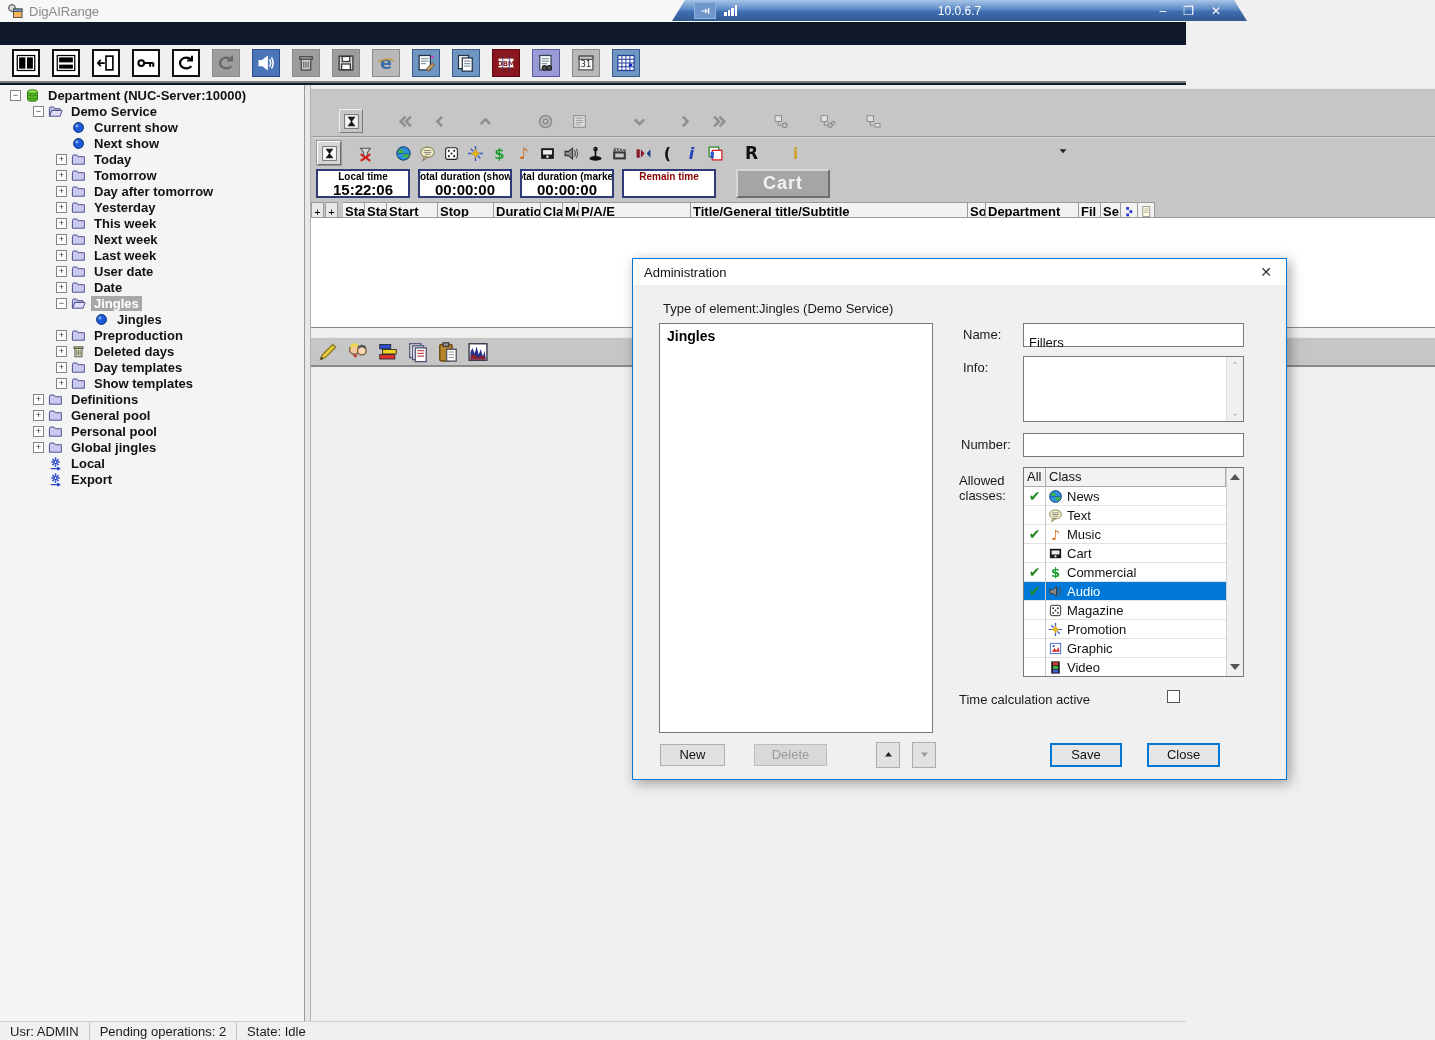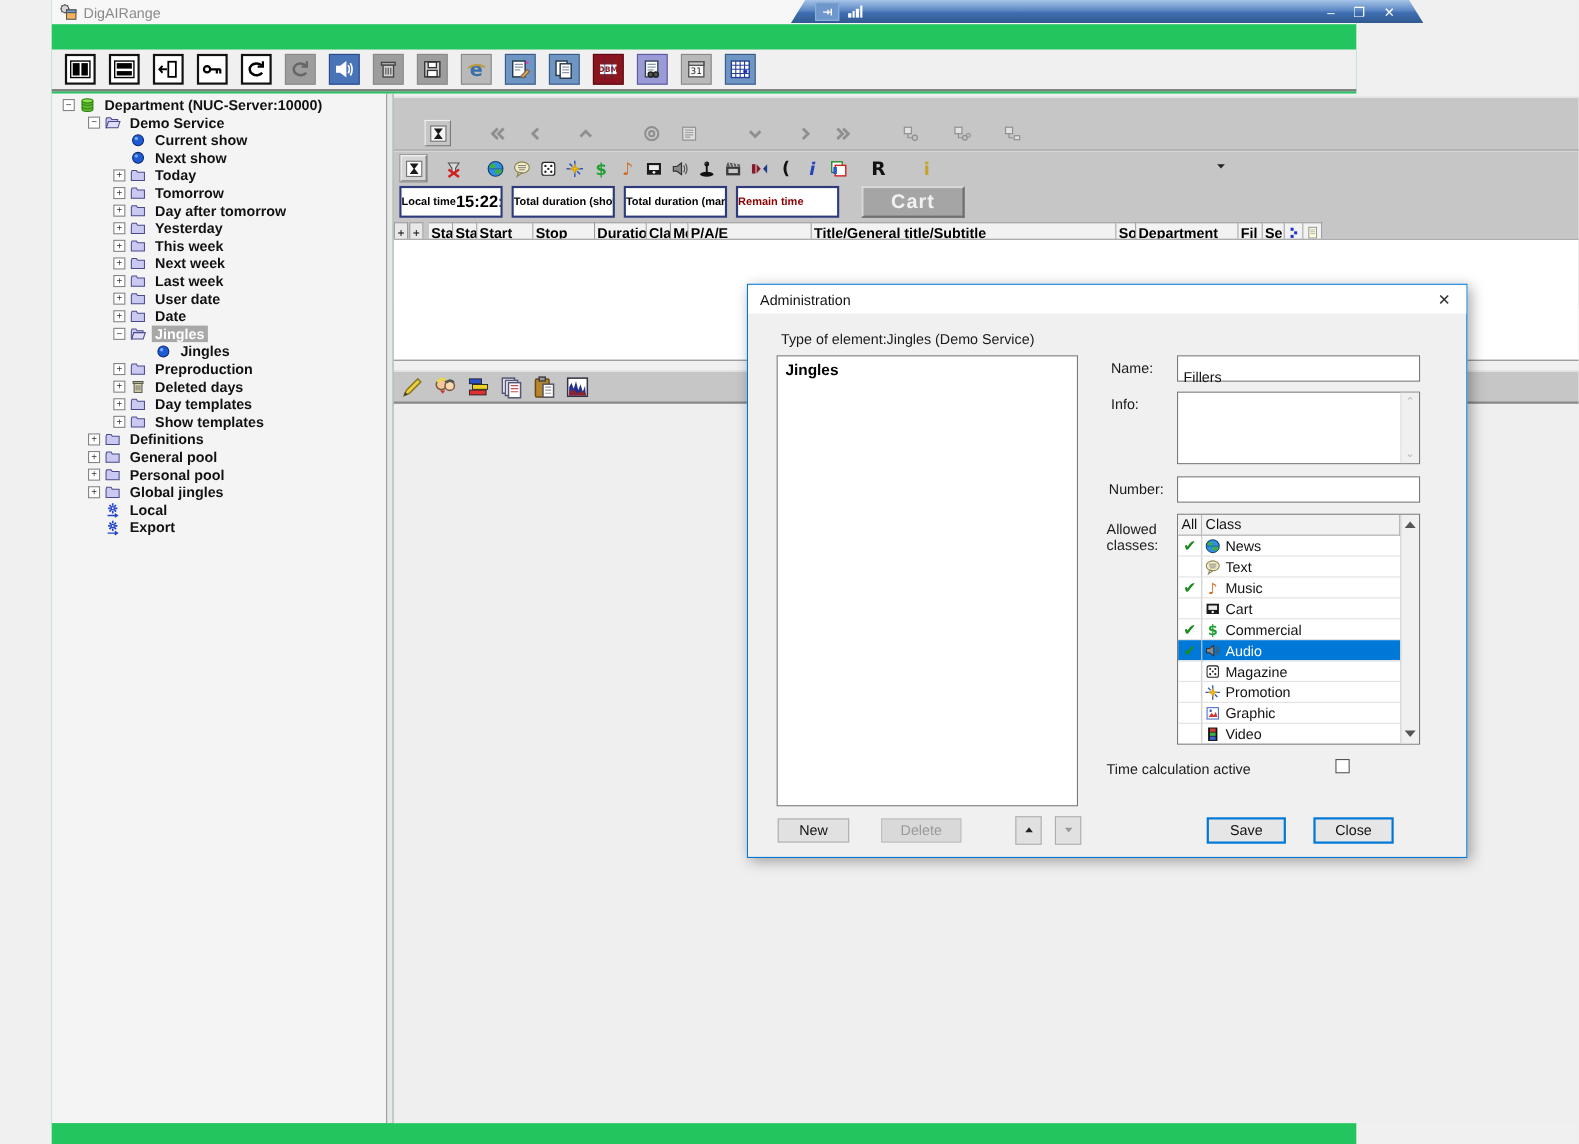--- a/index.html
+++ b/index.html
@@ -1,18 +1,18 @@
 <!DOCTYPE html>
 <html><head>
 <meta charset="utf-8">
 <style>
   * { box-sizing: border-box; margin: 0; padding: 0; }
   html,body { width:1435px; height:1040px; }
   body { font-family:"Liberation Sans","DejaVu Sans",sans-serif; background:#f0f0f0; overflow:hidden; }
-  #app { position:relative; width:1186px; height:1040px; background:#22c55e;margin-left:47px; }
+  #app { position:relative; width:1186px; height:1040px; background:#0f172a; }
 
   
   .titlebar { position:absolute; left:0; top:0; width:100%; height:22px; background:#f7f7f7; display:flex; align-items:center; padding-left:7px; gap:6px; }
   .titlebar .app-title { font-size:13px; color:#8a8a8a; }
   .menubar { position:absolute; left:0; top:22px; width:100%; height:22px; background:#f7f7f7; display:flex; align-items:center; border-bottom:1px solid #b5b5b5; }
   .menu-item { font-size:13px; color:#1a1a1a; padding:2px 9px; cursor:default; }
   .toolbar { position:absolute; left:0; top:45px; width:100%; height:38px; background:#f0f0f0; display:flex; align-items:center; gap:12px; padding-left:12px; border-bottom:2px solid #7b7b7b; }
   .tb-btn { width:28px; height:28px; display:flex; align-items:center; justify-content:center; }
   .tb-btn.s-black { background:#fff; border:2px solid #111; }
   .tb-btn.s-dis { background:#9d9d9d; border:1px solid #8a8a8a; }
@@ -52,21 +52,21 @@
   .top-gray { position:absolute; left:0; top:3px; width:100%; height:193px; background:#c6c6c6; border-top:1px solid #e8e8e8; }
   .t-row1 { position:absolute; left:6px; top:17px; height:30px; display:flex; align-items:center; }
   .t-row2 { position:absolute; left:6px; top:49px; height:30px; display:flex; align-items:center; }
   .t-sep { height:1px; background:#dadada; position:absolute; left:0; right:0; top:48px; box-shadow:0 -1px 0 #9a9a9a; }
   .tr-btn { display:flex; align-items:center; justify-content:center; width:24px; height:24px; }
   .tr-btn.boxed { background:#c6c6c6; border:1px solid; border-color:#efefef #7a7a7a #7a7a7a #efefef; }
   .tr-btn.boxed.active { background:#d6d6d6; border-color:#fff #6a6a6a #6a6a6a #fff; outline:1px solid #9a9a9a; }
   .caret-btn { position:absolute; left:745px; top:55px; }
 
   .time-row { position:absolute; left:0; top:80px; height:30px; display:flex; gap:8px; padding-left:5px; }
-  .time-box { width:94px; height:29px; background:#fff; border:2px solid #2e3a7a; display:flex; flex-direction:row; align-items:center; overflow:hidden; }
+  .time-box { width:94px; height:29px; background:#fff; border:2px solid #2e3a7a; display:flex; flex-direction:column; align-items:center; overflow:hidden; }
   .time-label { font-size:10px; font-weight:bold; line-height:11px; white-space:nowrap; }
   .time-label.red { color:#8b0000; }
   .time-value { font-size:15px; font-weight:bold; line-height:16px; }
   .onair-btn { width:94px; height:29px; margin-left:12px; background:#a5a5a5; border:2px solid; border-color:#d8d8d8 #6f6f6f #6f6f6f #d8d8d8; color:#f2f2f2; font-size:18px; font-weight:bold; text-align:center; line-height:25px; letter-spacing:1px; }
 
   .grid-header { position:absolute; left:0; top:113px; height:19px; display:flex; align-items:stretch; font-size:13px; font-weight:bold; background:transparent; }
   .gh-cell { background:#f2f2f2; border:1px solid #9a9a9a; border-left:none; display:flex; align-items:center; padding:0 2px; overflow:hidden; white-space:nowrap; }
   .gh-cell:first-child { border-left:1px solid #9a9a9a; }
   .gh-plus { width:13px; justify-content:center; font-weight:normal; font-size:11px; background:#e8e8e8; margin-right:1px; border-left:1px solid #9a9a9a; }
   .grid-body { position:absolute; left:0; top:132px; width:100%; height:110px; background:#fff; border-top:1px solid #9a9a9a; }
@@ -133,20 +133,21 @@
       <svg width="12" height="12" viewBox="0 0 16 16">
           <path d="M3 8 H9 M9 5 V11 M9 8 H13 M13 4 V12" stroke="#fff" stroke-width="1.6" fill="none"></path>
         </svg>
     </span>
     <span class="rdp-signal">
         <i style="height:4px"></i>
         <i style="height:6px"></i>
         <i style="height:8px"></i>
         <i style="height:11px"></i>
       </span>
+    <span class="rdp-address">10.0.6.7</span>
     <span class="rdp-buttons">
       <span>–</span>
       <span>❐</span>
       <span>✕</span>
     </span>
   </div>
 
   <div class="toolbar">
       <div class="tb-btn s-black">
         <span class="ico">
@@ -909,20 +910,25 @@
                 <path d="M2.5 8 L4 5 L5.5 9 L7 4 L8.5 10 L10 6 L11.5 11 L13 7 L13.5 13.5 H2.5 Z" fill="#24308a"></path>
                 <path d="M2.5 11 L5 9.5 L8 12 L11 10.5 L13.5 12 L13.5 13.5 H2.5 Z" fill="#8a2430"></path>
               </svg>
             </span>
           </div>
         </div>
       <div class="bottom-area"></div>
     </div>
   </div>
 
+  <div class="statusbar">
+    <div class="sb-cell">Usr: ADMIN</div>
+    <div class="sb-cell" style="min-width:135px">Pending operations: 2</div>
+    <div class="sb-cell" style="border-right:none">State: Idle</div>
+  </div>
 
   <div class="dialog">
     <div class="dlg-title">
       <span>Administration</span>
       <span class="dlg-close">✕</span>
     </div>
 
     <span class="dlg-label" style="left:30px; top:42px;">Type of element:</span>
     <span class="dlg-label" style="left:126px; top:42px;">Jingles (Demo Service)</span>
 

